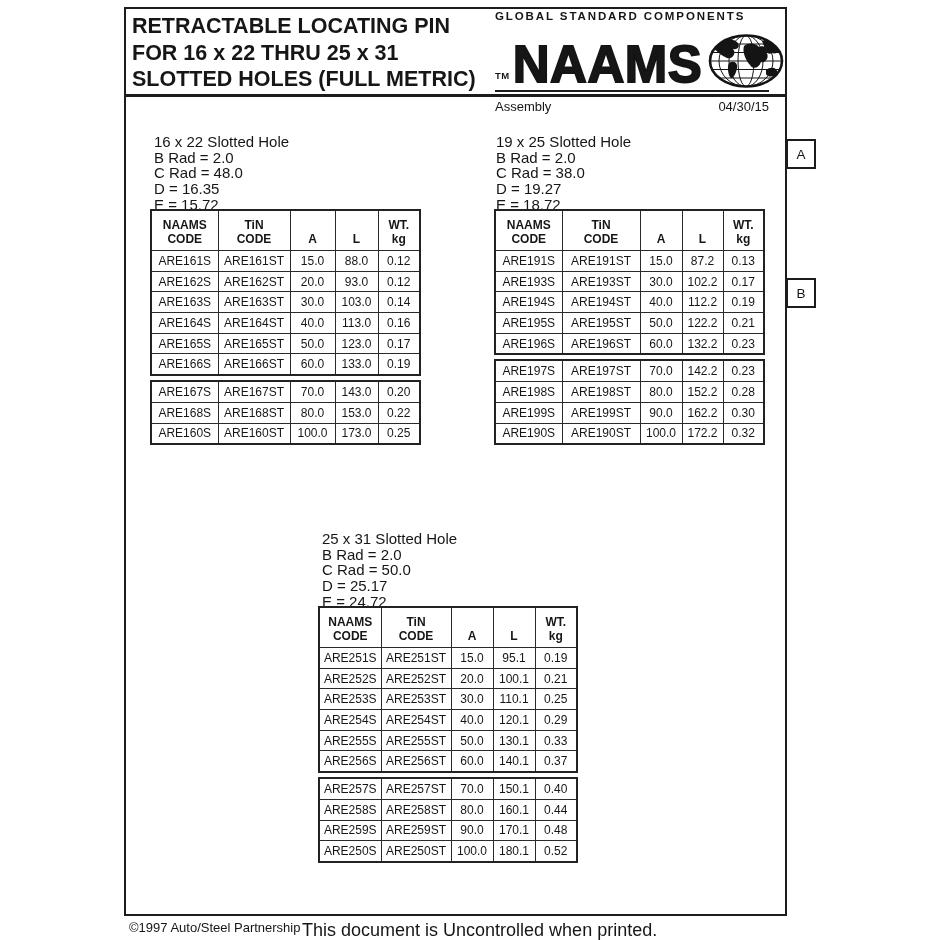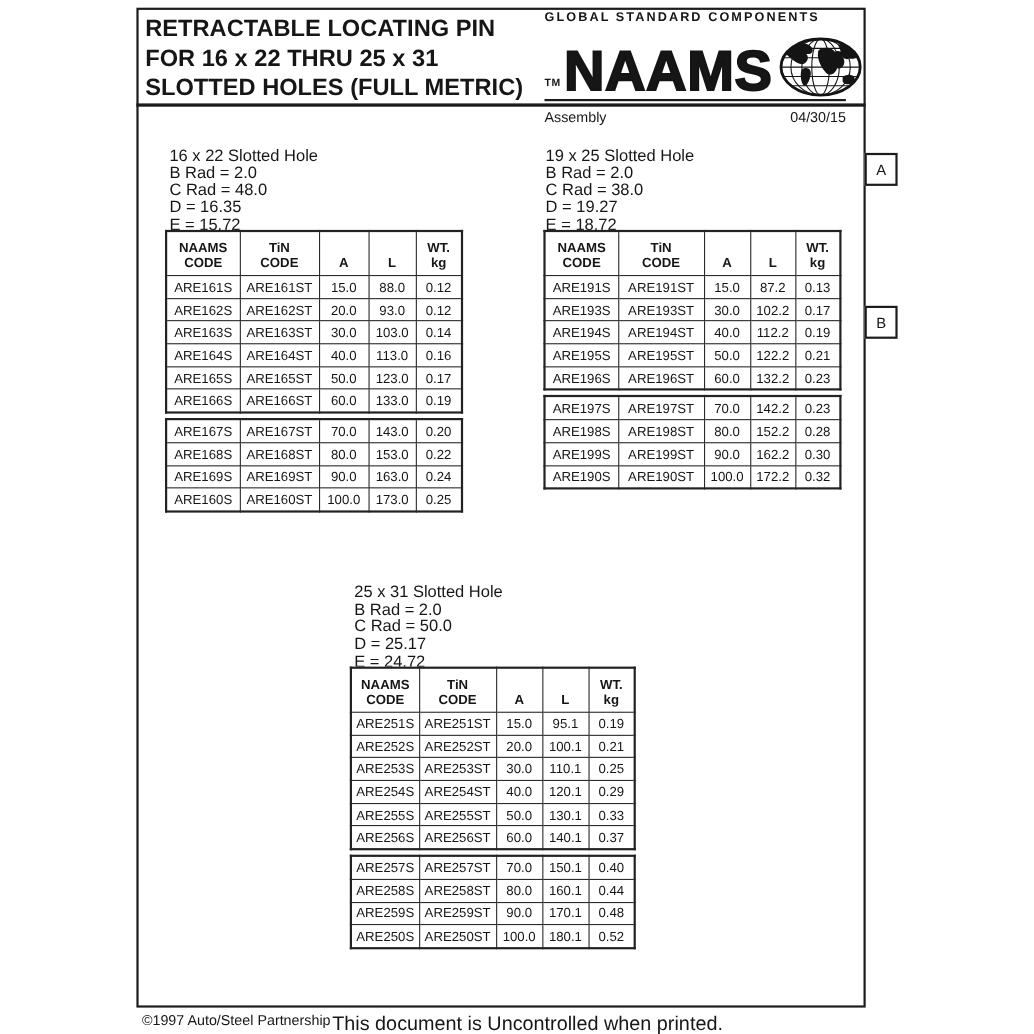--- a/index.html
+++ b/index.html
@@ -223,27 +223,20 @@
           <td>0.20</td>
         </tr>
           <tr>
           <td>ARE168S</td>
           <td>ARE168ST</td>
           <td>80.0</td>
           <td>153.0</td>
           <td>0.22</td>
         </tr>
           <tr>
-          <td>ARE169S</td>
-          <td>ARE169ST</td>
-          <td>90.0</td>
-          <td>163.0</td>
-          <td>0.24</td>
-        </tr>
-          <tr>
           <td>ARE160S</td>
           <td>ARE160ST</td>
           <td>100.0</td>
           <td>173.0</td>
           <td>0.25</td>
         </tr>
         </tbody>
     </table>
   </div>
 

